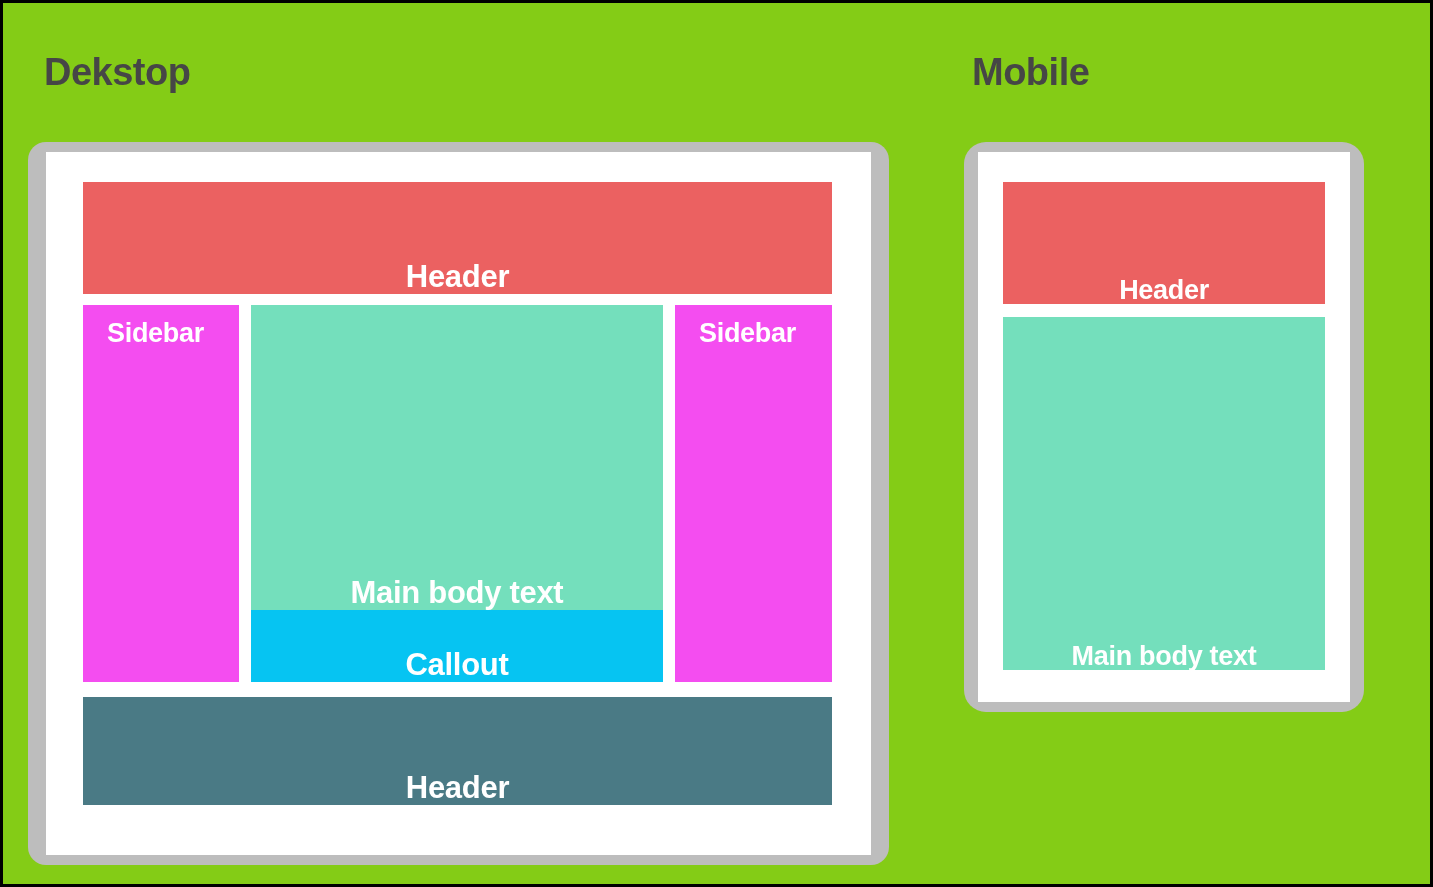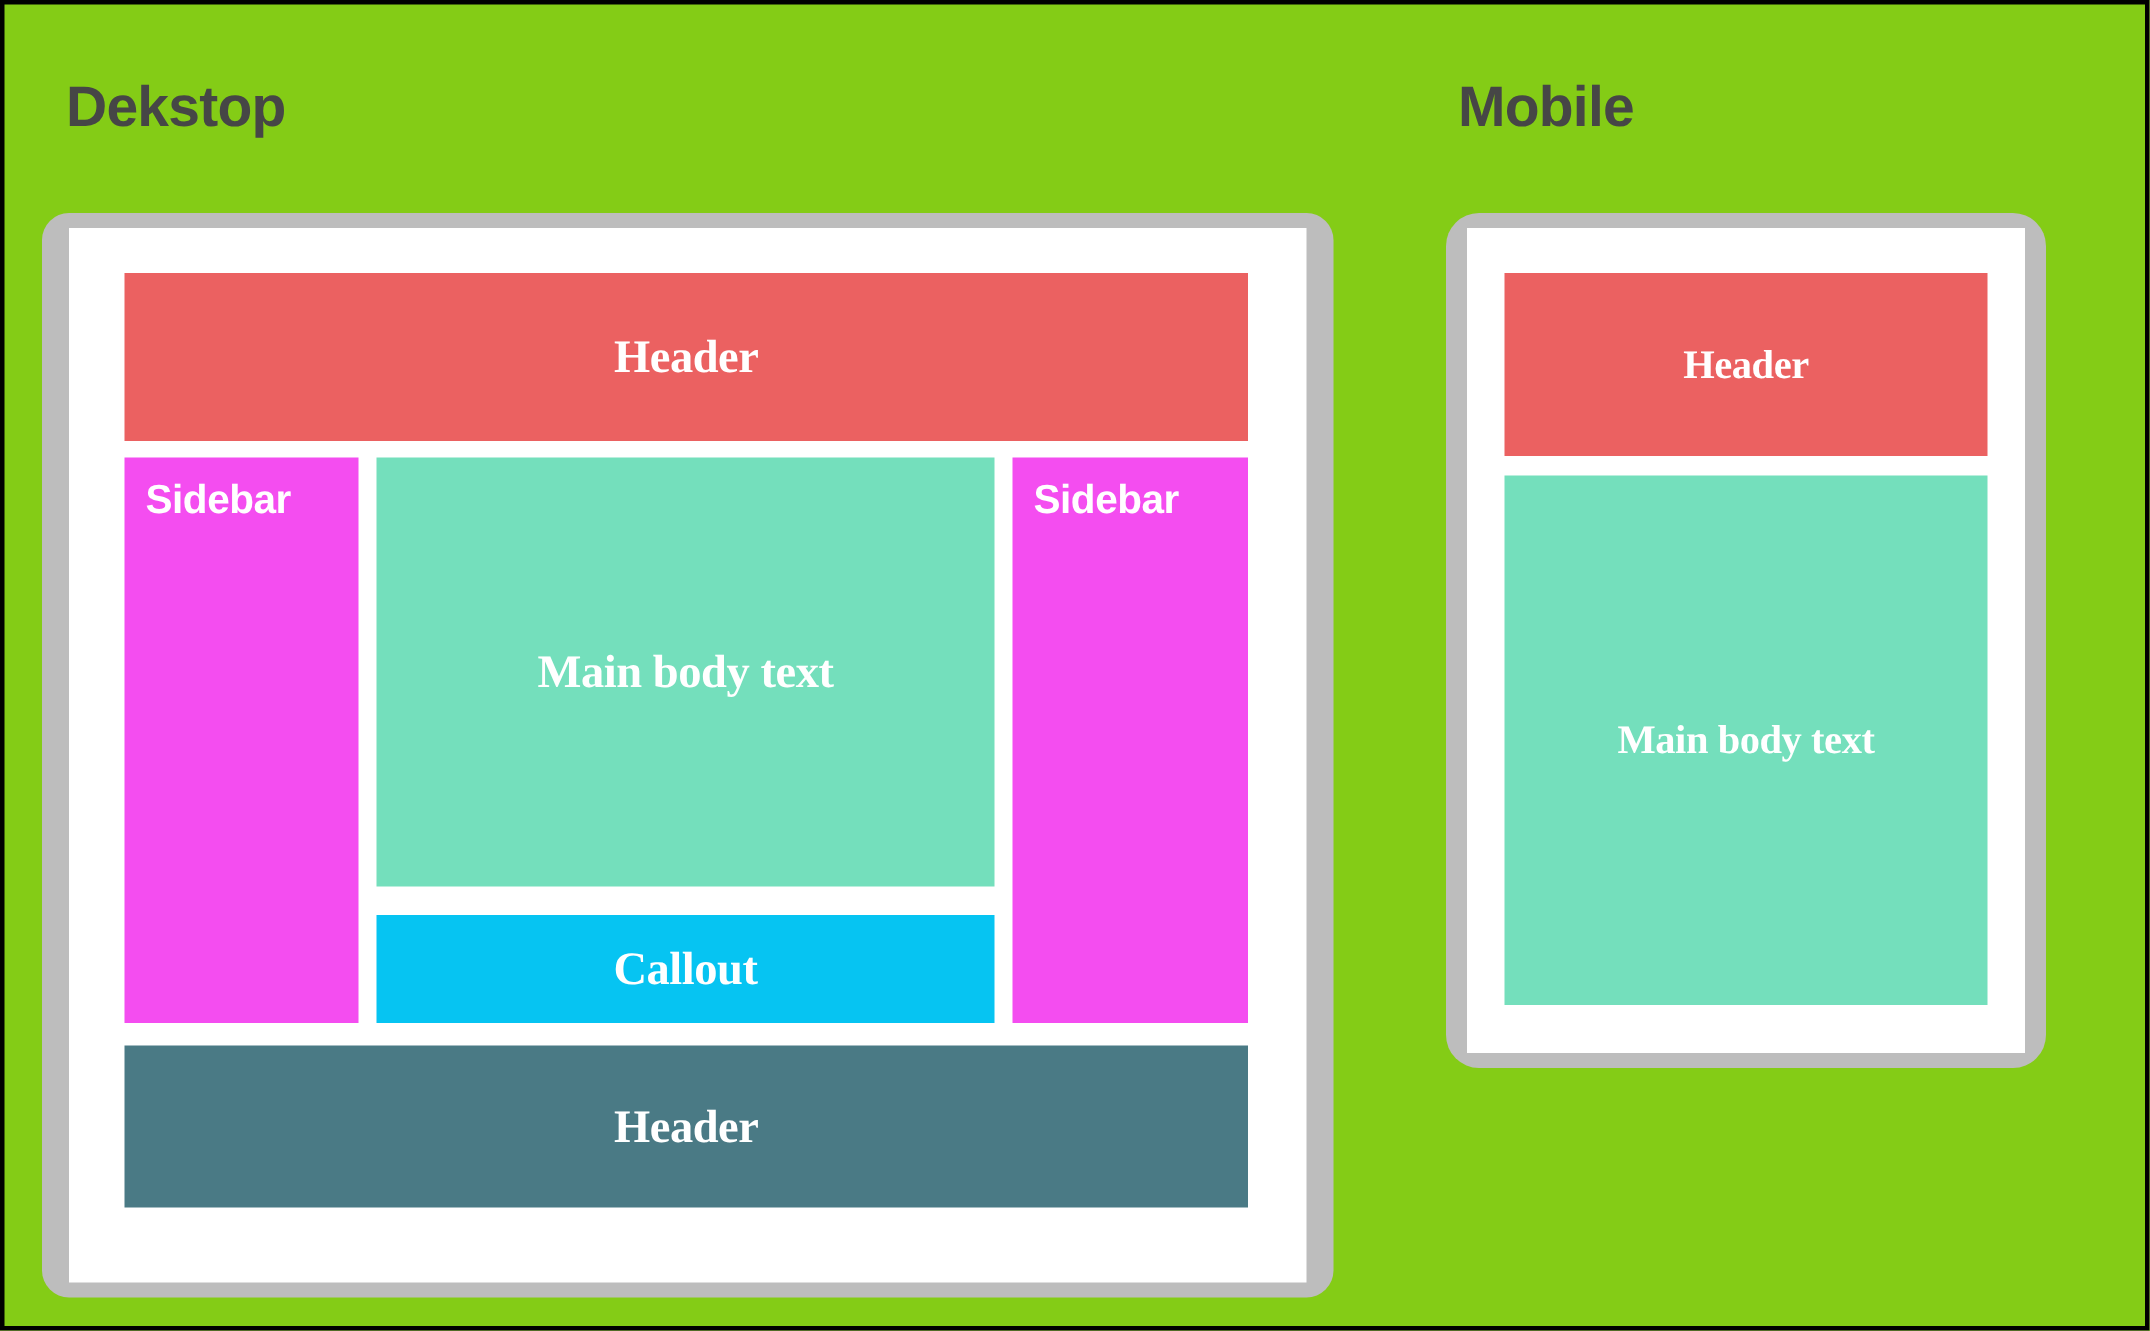--- a/index.html
+++ b/index.html
@@ -71,28 +71,27 @@
 
   
   .block {
     box-sizing: border-box;
     display: flex;
     color: #ffffff;
     font-weight: bold;
     overflow: hidden;
   }
   .block.center {
-    align-items: center;
+    align-items: flex-end;
     justify-content: center;
-    font-family: Liberation Serif, serif;
   }
   .block.topleft {
     align-items: flex-start;
     justify-content: flex-start;
-    padding: 14px 0 0 14px;
+    padding: 14px 0 0 24px;
   }
   .block-label {
     line-height: 1.05;
     white-space: nowrap;
     letter-spacing: -0.3px;
   }
 
   
   .desk-stack {
     width: 100%;
@@ -107,21 +106,21 @@
     margin-top: 11px;
   }
   .desk-sidebar-left  { width: 156px; font-size: 27px; }
   .desk-center {
     flex: 1;
     display: flex;
     flex-direction: column;
     margin: 0 12px;
   }
   .desk-main  { flex: 1; font-size: 31px; }
-  .desk-callout { height: 72px; margin-top: 19px; font-size: 31px; }
+  .desk-callout { height: 72px; font-size: 31px; }
   .desk-sidebar-right { width: 157px; font-size: 27px; }
   .desk-footer { height: 108px; margin-top: 15px; font-size: 31px; }
 
   
   .mob-stack {
     width: 100%;
     height: 100%;
     display: flex;
     flex-direction: column;
   }

